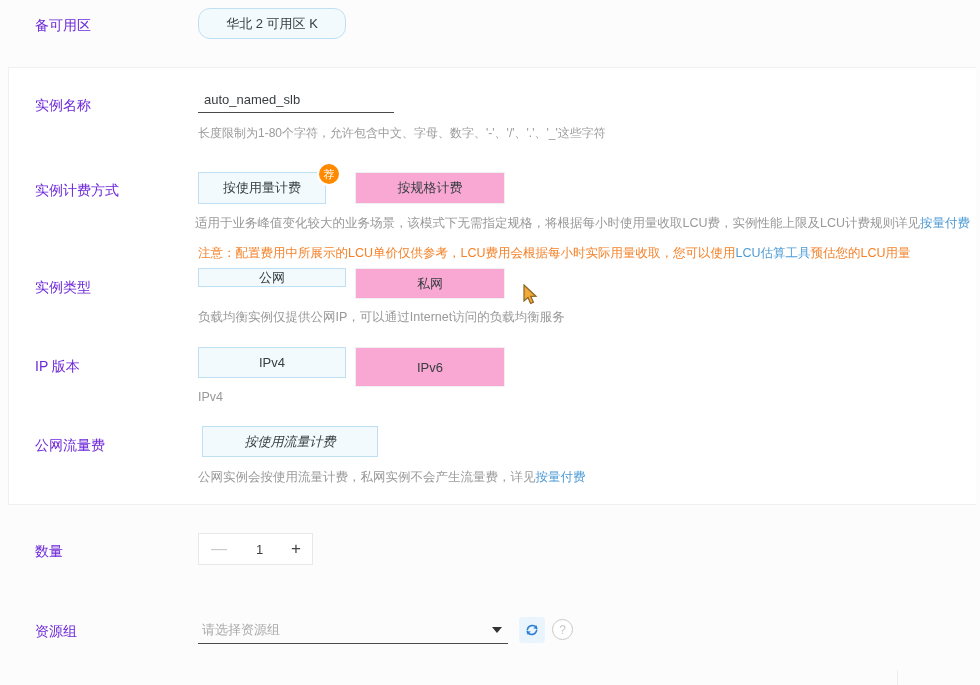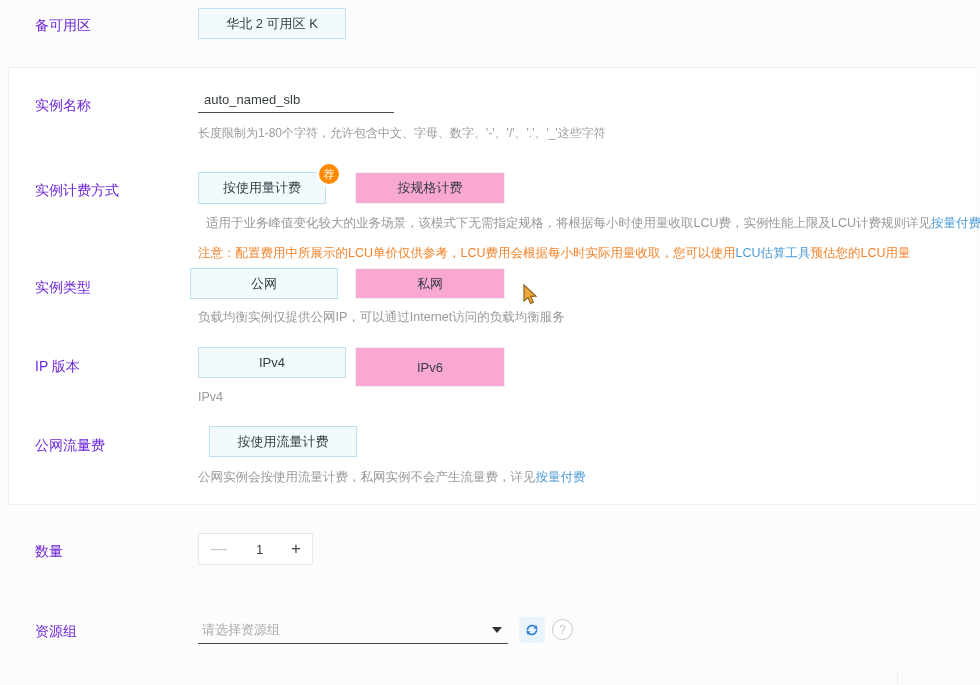--- a/index.html
+++ b/index.html
@@ -62,51 +62,51 @@
     justify-content:center; cursor:pointer; background:#fff;
   }
   .footer-edge {
     left:897px; top:670px; width:1px; height:15px; background:#ededed;
   }
 </style>
 </head>
 <body>
 
 <div class="abs row-label" style="left:35px; top:17px;">备可用区</div>
-<div class="abs opt-btn selected" style="left:198px; top:8px; width:148px; height:31px;">华北 2 可用区 K</div>
+<div class="abs opt-btn selected" style="left:198px; top:8px; width:148px; height:31px;border-radius:12px;">华北 2 可用区 K</div>
 
 <div class="abs card"></div>
 
 <div class="abs row-label" style="left:35px; top:97px;">实例名称</div>
 <input class="abs name-input" style="left: 198px; top: 87px;" value="auto_named_slb">
 <div class="abs hint" style="left:198px; top:125px;">长度限制为1-80个字符，允许包含中文、字母、数字、'-'、'/'、'.'、'_'这些字符</div>
 
 <div class="abs row-label" style="left:35px; top:182px;">实例计费方式</div>
 <div class="abs opt-btn selected" style="left:198px; top:172px; width:128px;">按使用量计费</div>
 <div class="abs badge" style="left:319px; top:164px;">荐</div>
 <div class="abs opt-btn" style="left:355px; top:172px; width:150px;">按规格计费</div>
-<div class="abs desc" style="left:206px; top:215px;">
+<div class="abs desc" style="left:195px; top:215px;">
   <span>适用于业务峰值变化较大的业务场景，该模式下无需指定规格，将根据每小时使用量收取LCU费，实例性能上限及LCU计费规则详见</span><a class="link">按量付费</a>
 </div>
 <div class="abs note" style="left:198px; top:233px;margin-top:12px;">
   <span>注意：配置费用中所展示的LCU单价仅供参考，LCU费用会根据每小时实际用量收取，您可以使用</span><a class="link">LCU估算工具</a><span>预估您的LCU用量</span>
 </div>
 
 <div class="abs row-label" style="left:35px; top:279px;">实例类型</div>
-<div class="abs opt-btn selected" style="left:190px; top:268px; width:148px; height:31px;">公网</div>
+<div class="abs opt-btn selected" style="left:198px; top:268px; width:148px; height:19px;">公网</div>
 <div class="abs opt-btn" style="left:355px; top:268px; width:150px; height:31px;">私网</div>
 <div class="abs desc" style="left:198px; top:309px;">负载均衡实例仅提供公网IP，可以通过Internet访问的负载均衡服务</div>
 
 <div class="abs row-label" style="left:35px; top:358px;">IP 版本</div>
 <div class="abs opt-btn selected" style="left:198px; top:347px; width:148px; height:31px;">IPv4</div>
 <div class="abs opt-btn" style="left:355px; top:347px; width:150px; height:40px;">IPv6</div>
 <div class="abs desc" style="left:198px; top:390px;">IPv4</div>
 
 <div class="abs row-label" style="left:35px; top:437px;">公网流量费</div>
-<div class="abs opt-btn selected" style="left:209px; top:426px; width:148px; height:31px;">按使用流量计费</div>
+<div class="abs opt-btn selected" style="left:202px; top:426px; width:176px; height:31px;font-style:italic;">按使用流量计费</div>
 <div class="abs desc" style="left:198px; top:469px;">
   <span>公网实例会按使用流量计费，私网实例不会产生流量费，详见</span><a class="link">按量付费</a>
 </div>
 
 <div class="abs row-label" style="left:35px; top:543px;">数量</div>
 <div class="abs stepper" style="left:198px; top:533px;">
   <span class="minus">—</span>
   <span class="val">1</span>
   <span class="plus">+</span>
 </div>

